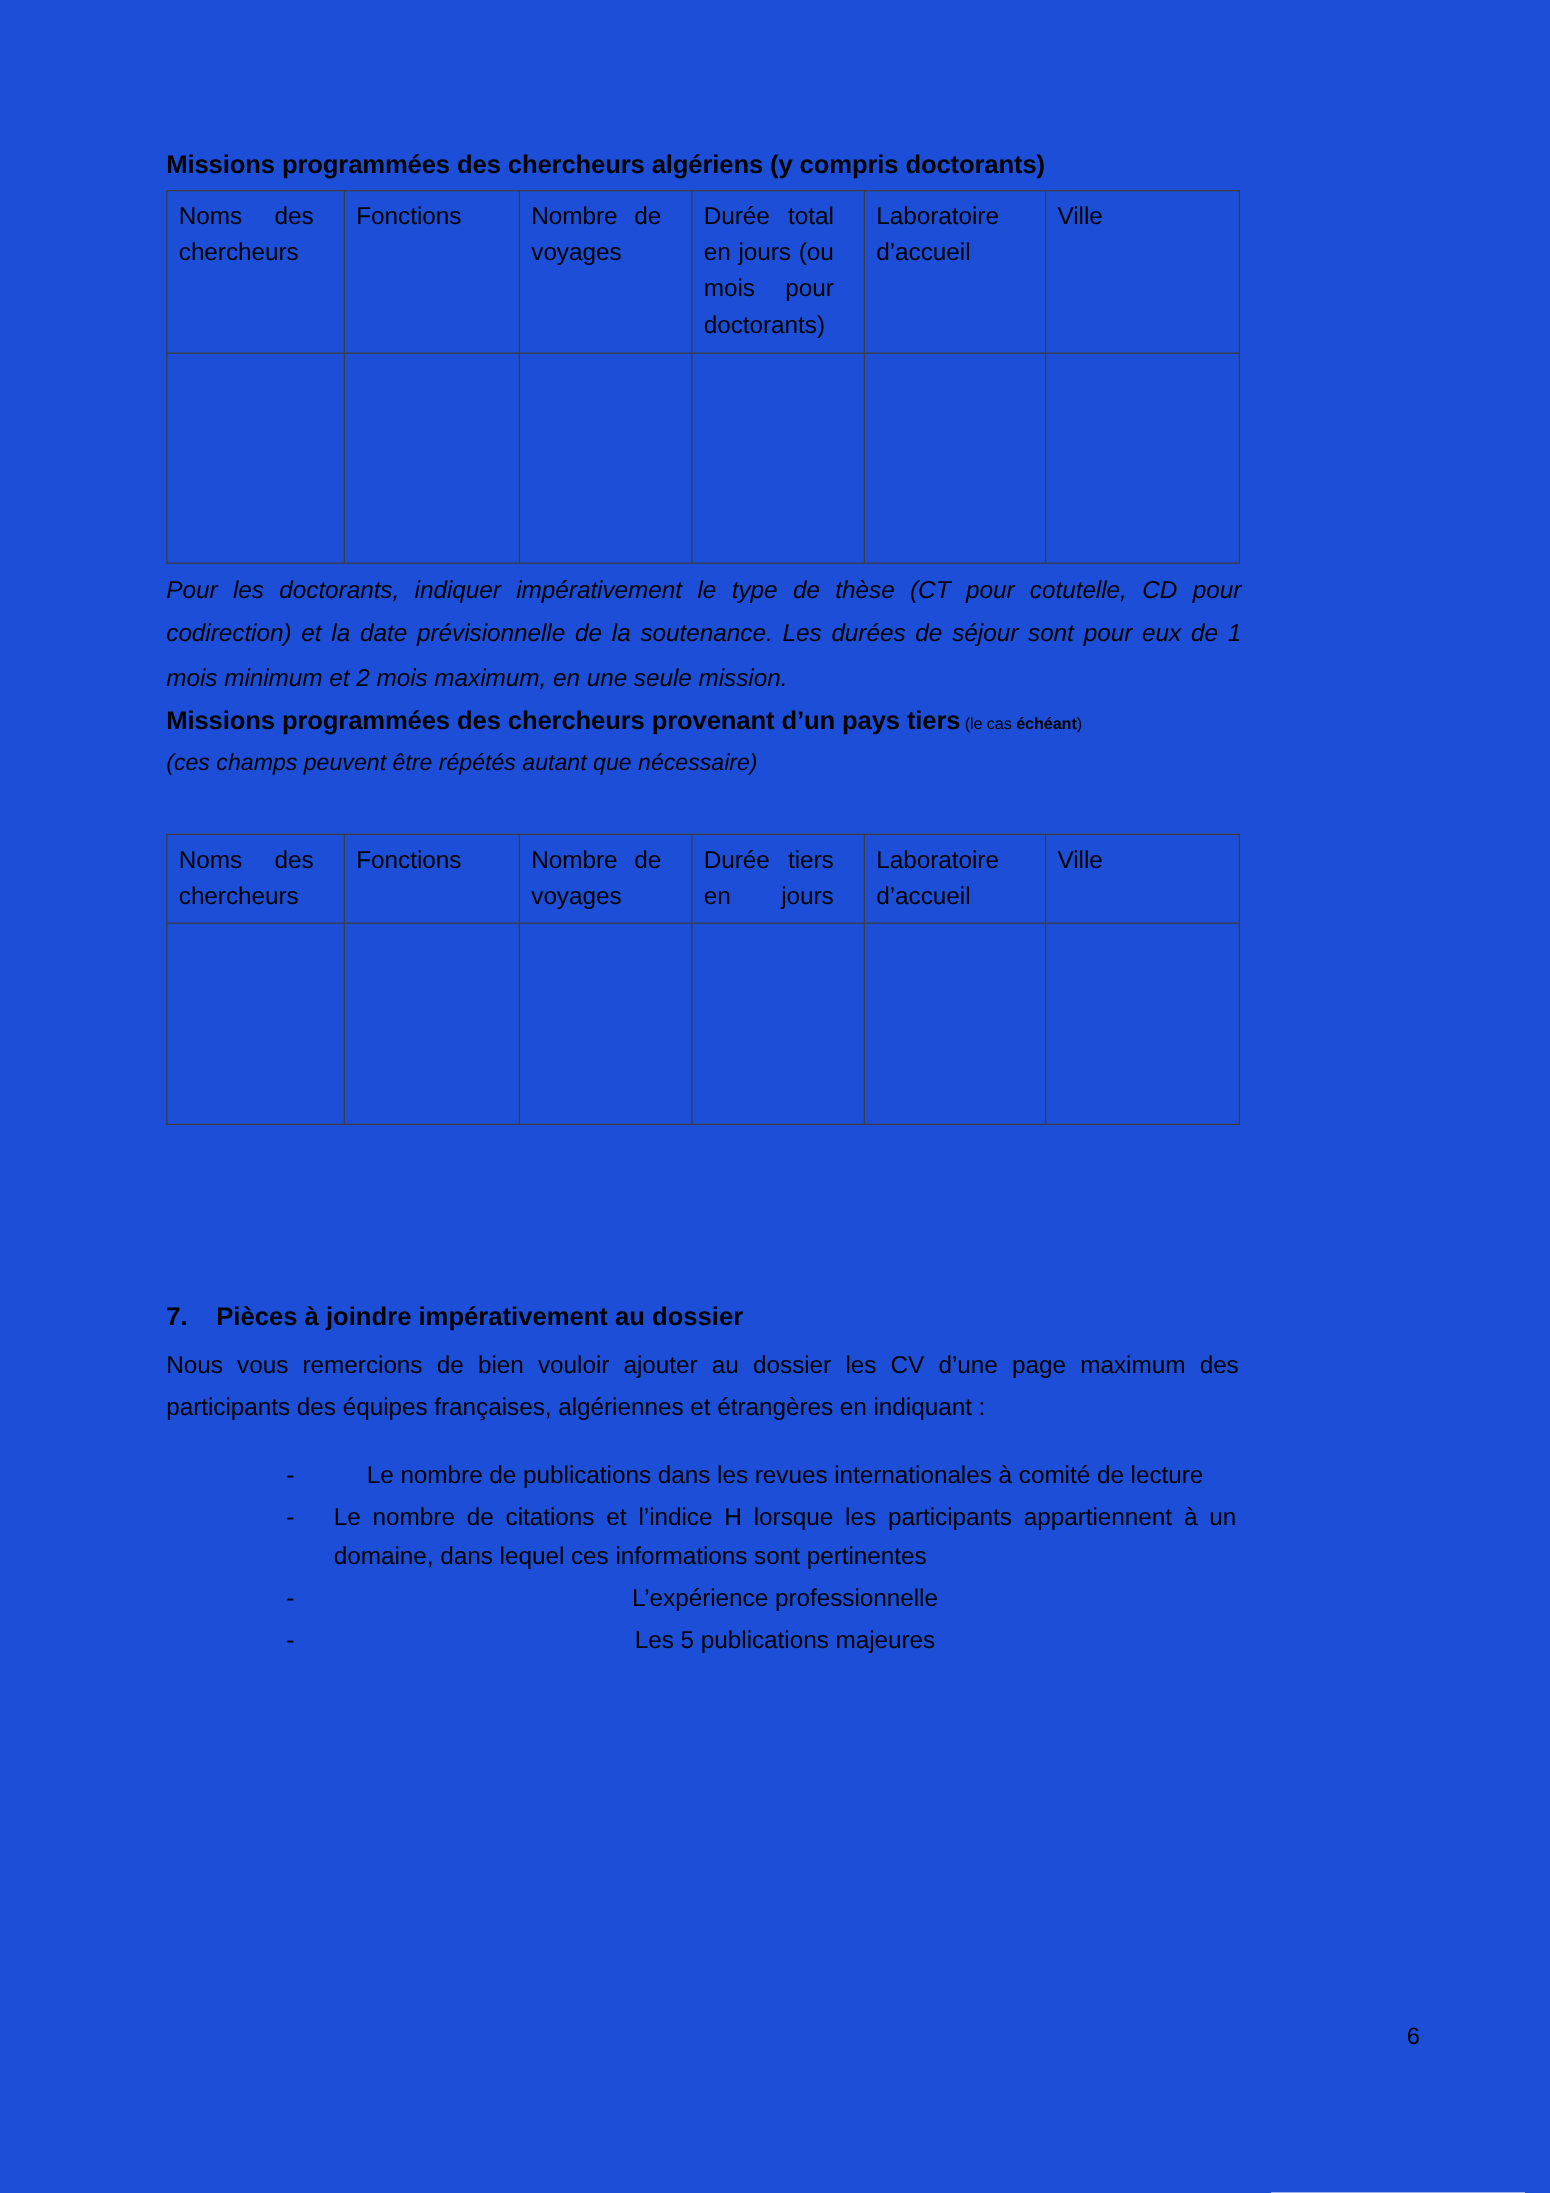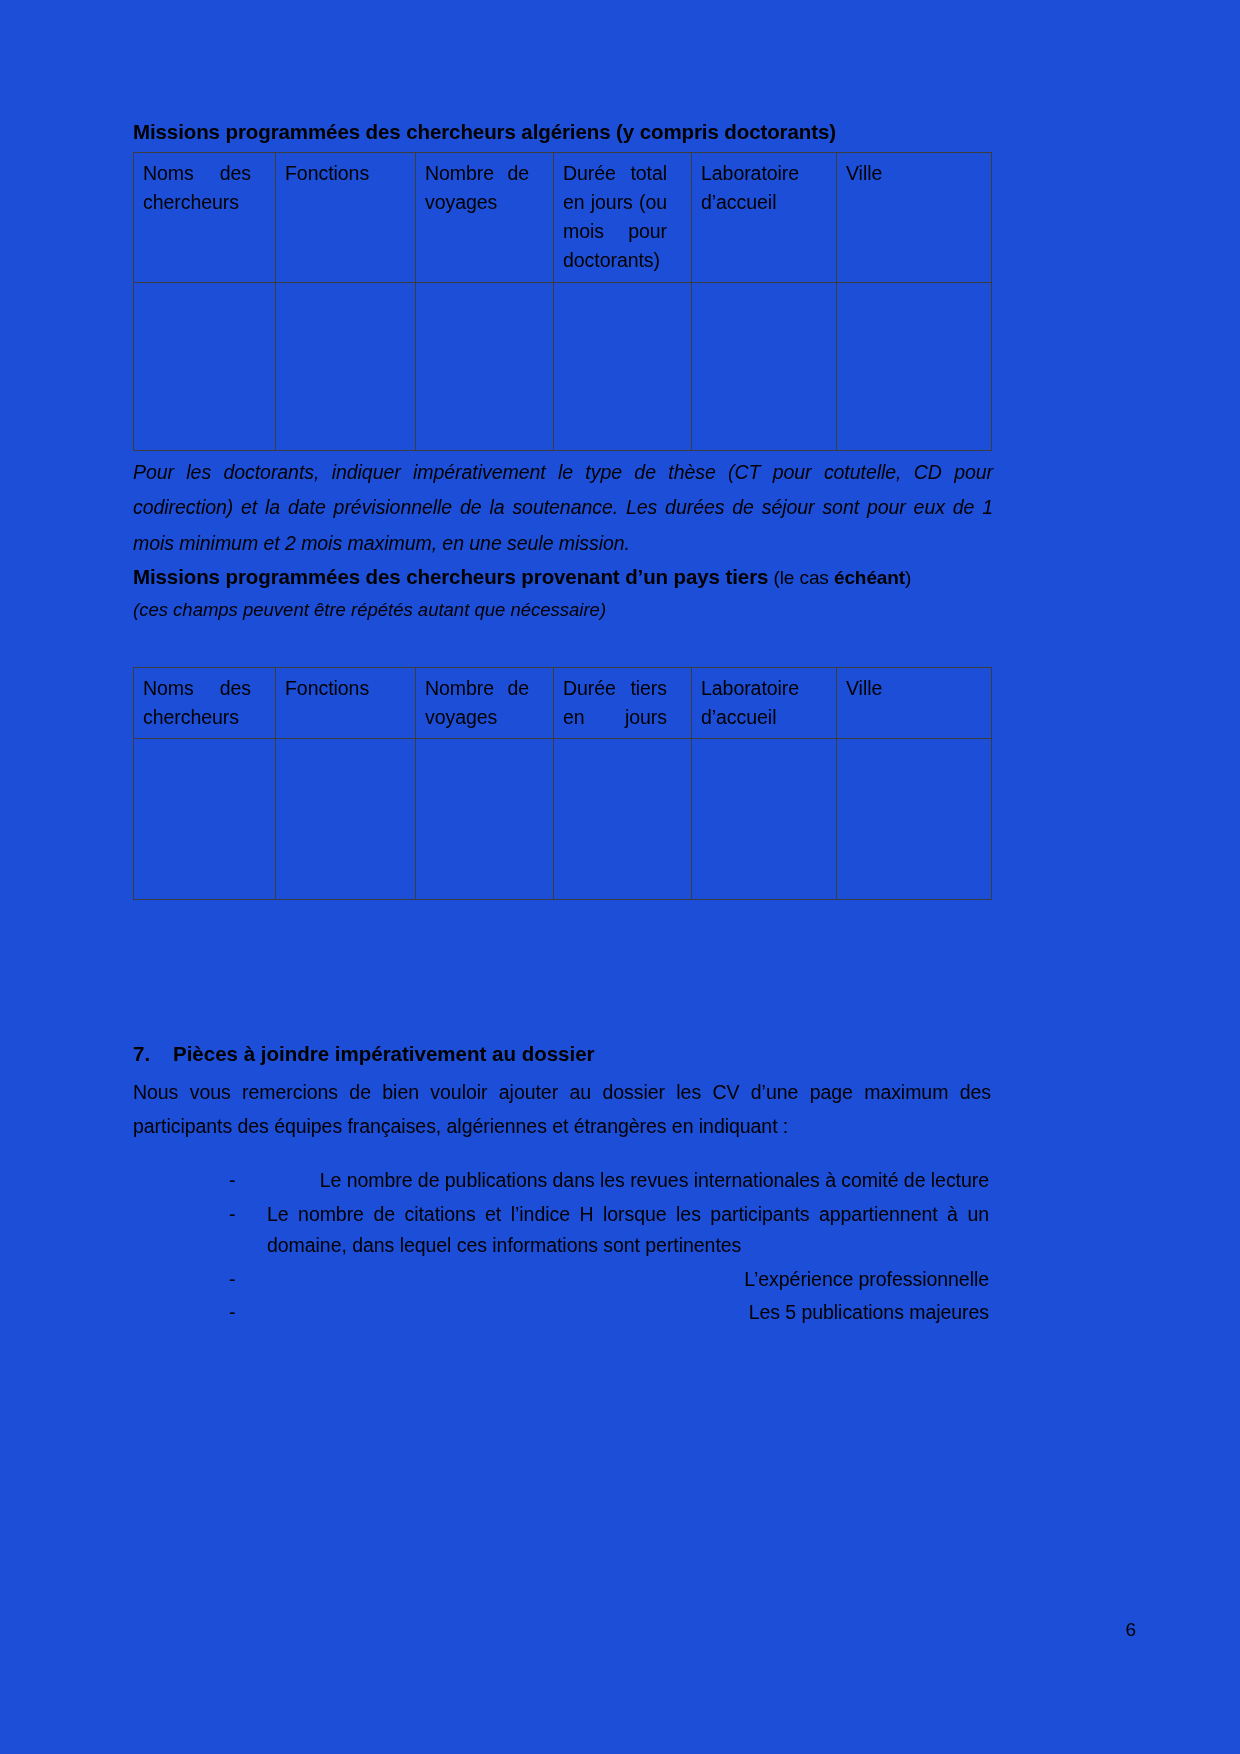--- a/index.html
+++ b/index.html
@@ -30,25 +30,25 @@
 
   .heading-bold {
     font-size: 20.5px;
     font-weight: bold;
     line-height: 1.35;
     margin: 0 0 6px 0;
     letter-spacing: -0.1px;
   }
   .heading-bold .regular {
     font-weight: normal;
-    font-size: 19px;
+    font-size: 13px;
   }
   .heading-bold .inner-bold {
     font-weight: bold;
-    font-size: 19px;
+    font-size: 13px;
   }
 
   .italic-note {
     font-style: italic;
     font-size: 19.5px;
     line-height: 1.82;
     text-align: justify;
     margin: 4px 0 0 0;
     letter-spacing: -0.05px;
   }
@@ -127,21 +127,21 @@
   }
   ul.dash-list li .dash {
     width: 38px;
     flex: none;
   }
   ul.dash-list li .txt {
     flex: 1;
     text-align: justify;
   }
   ul.dash-list li.nojustify .txt {
-    text-align: right;
+    text-align: center;
   }
 
   .page-number {
     position: absolute;
     right: 104px;
     bottom: 115px;
     font-size: 19px;
     line-height: 1;
   }
 </style>

